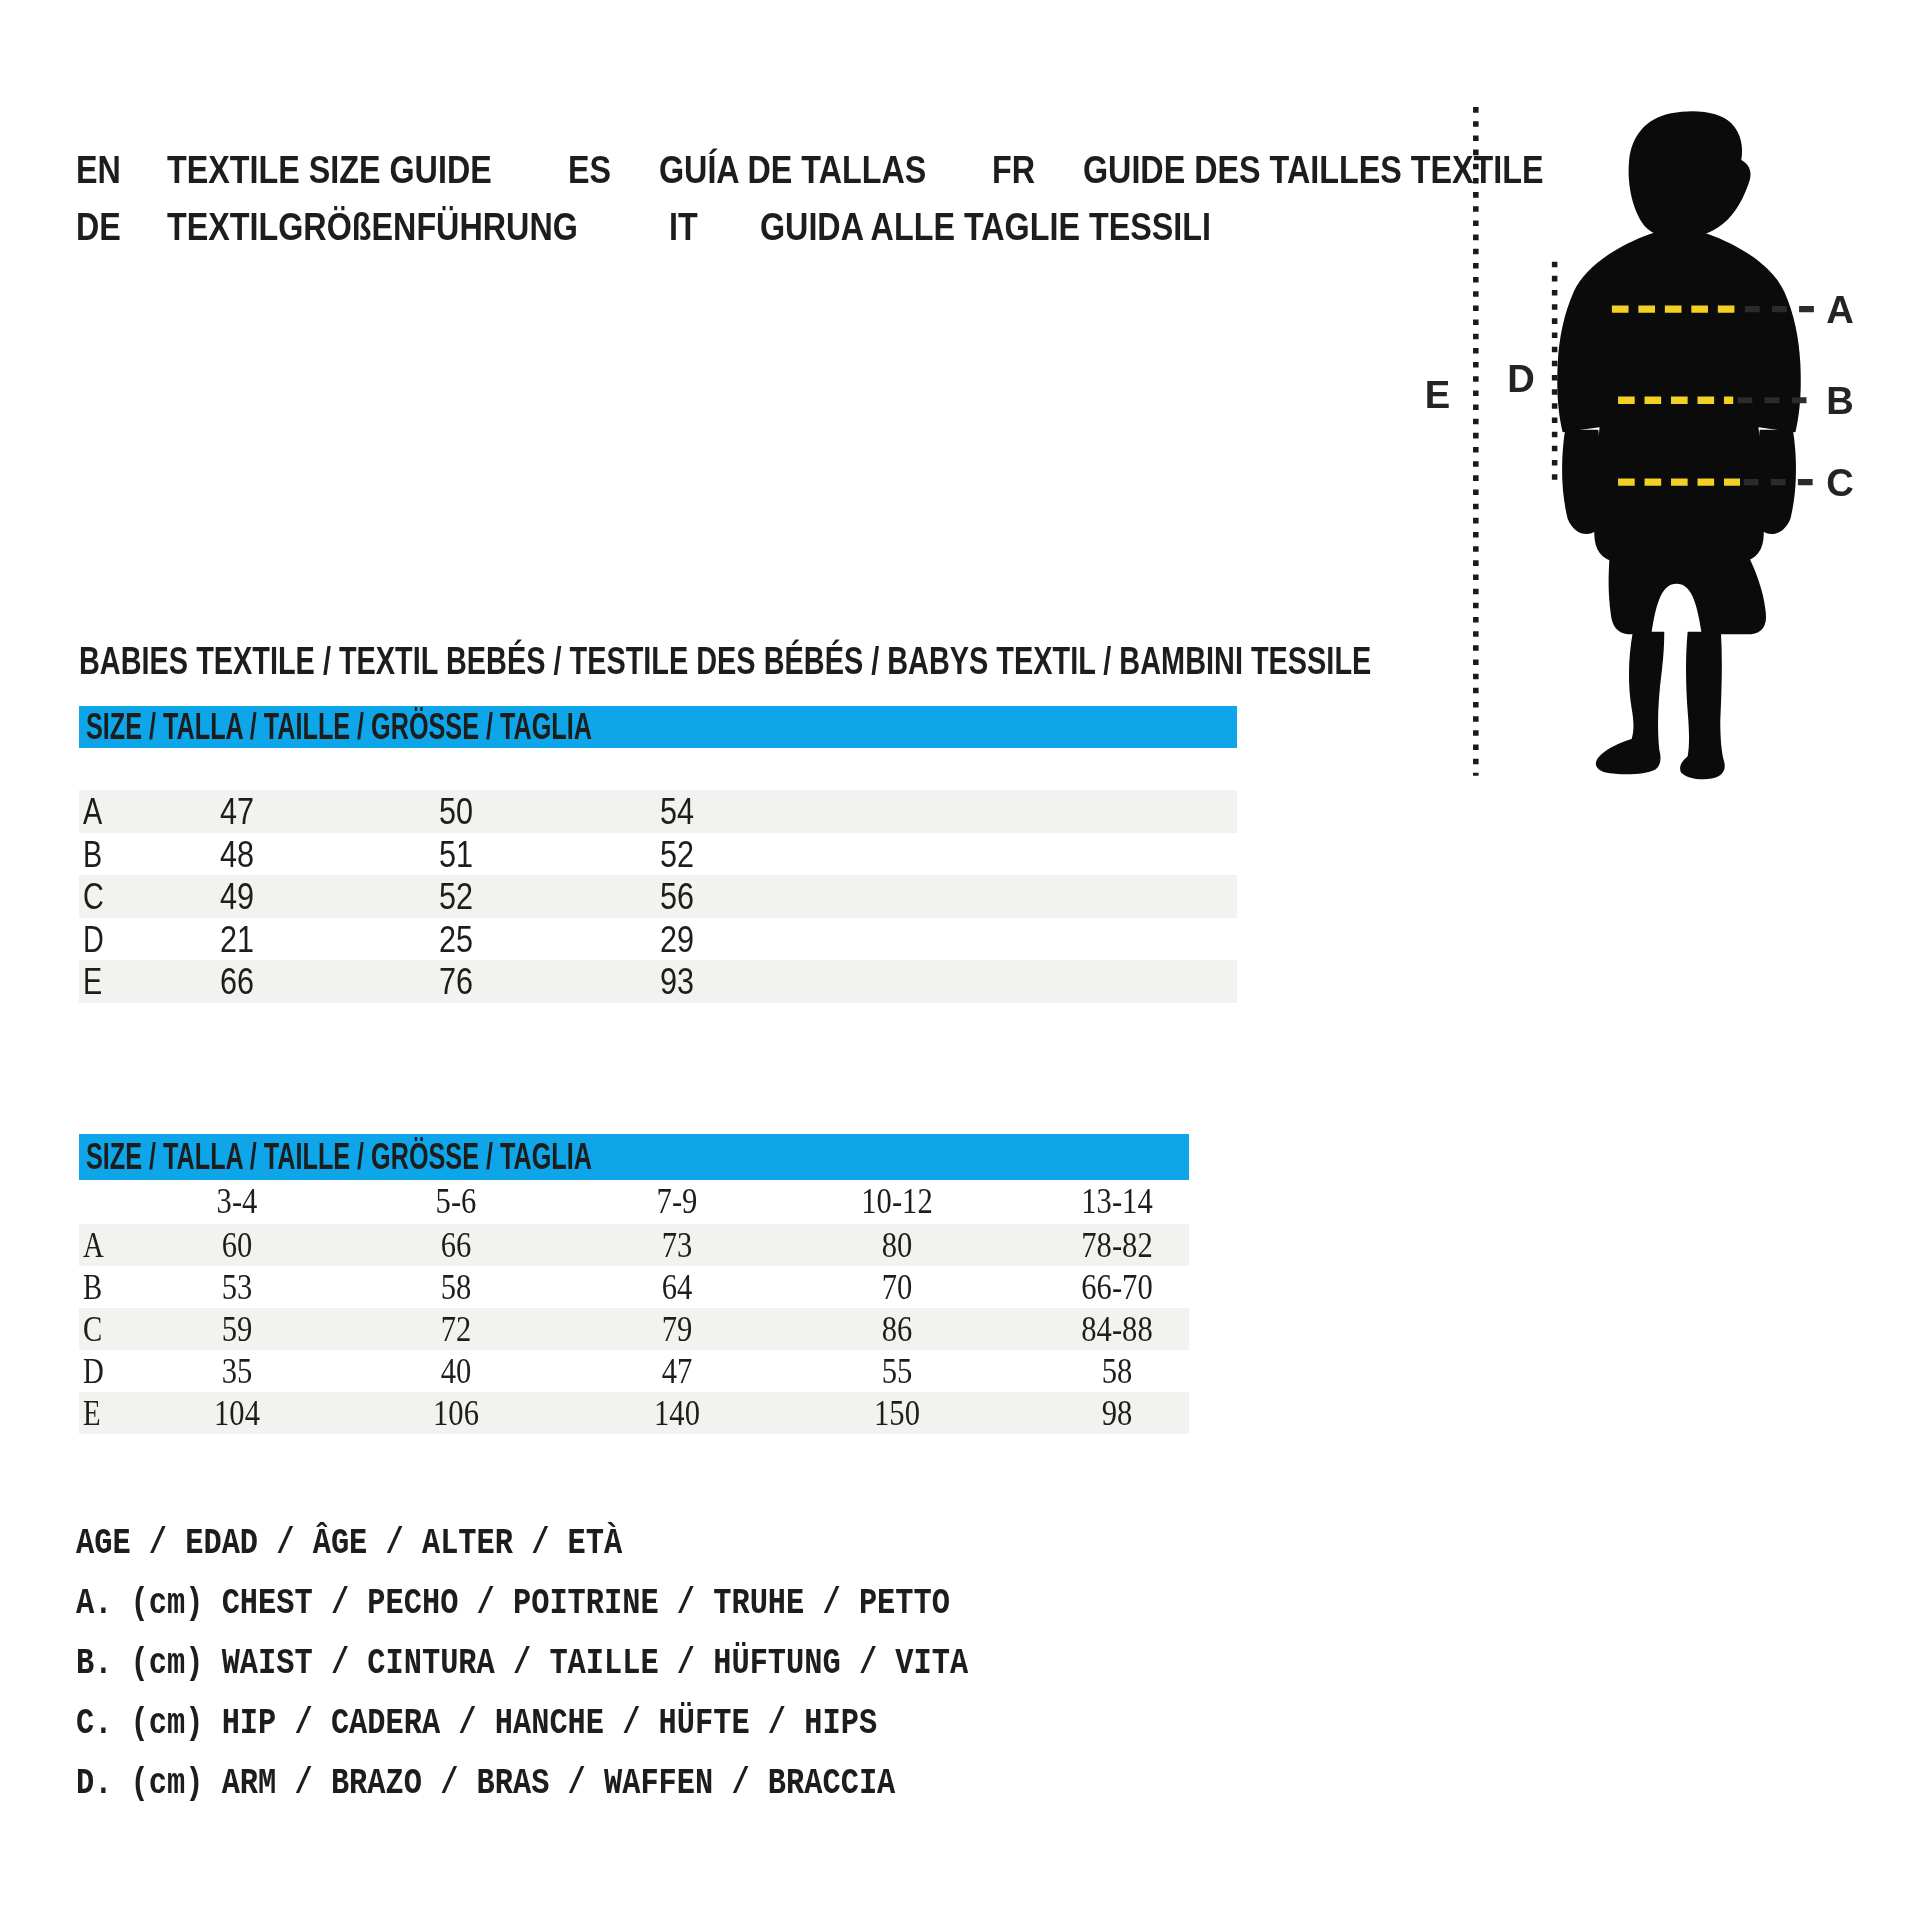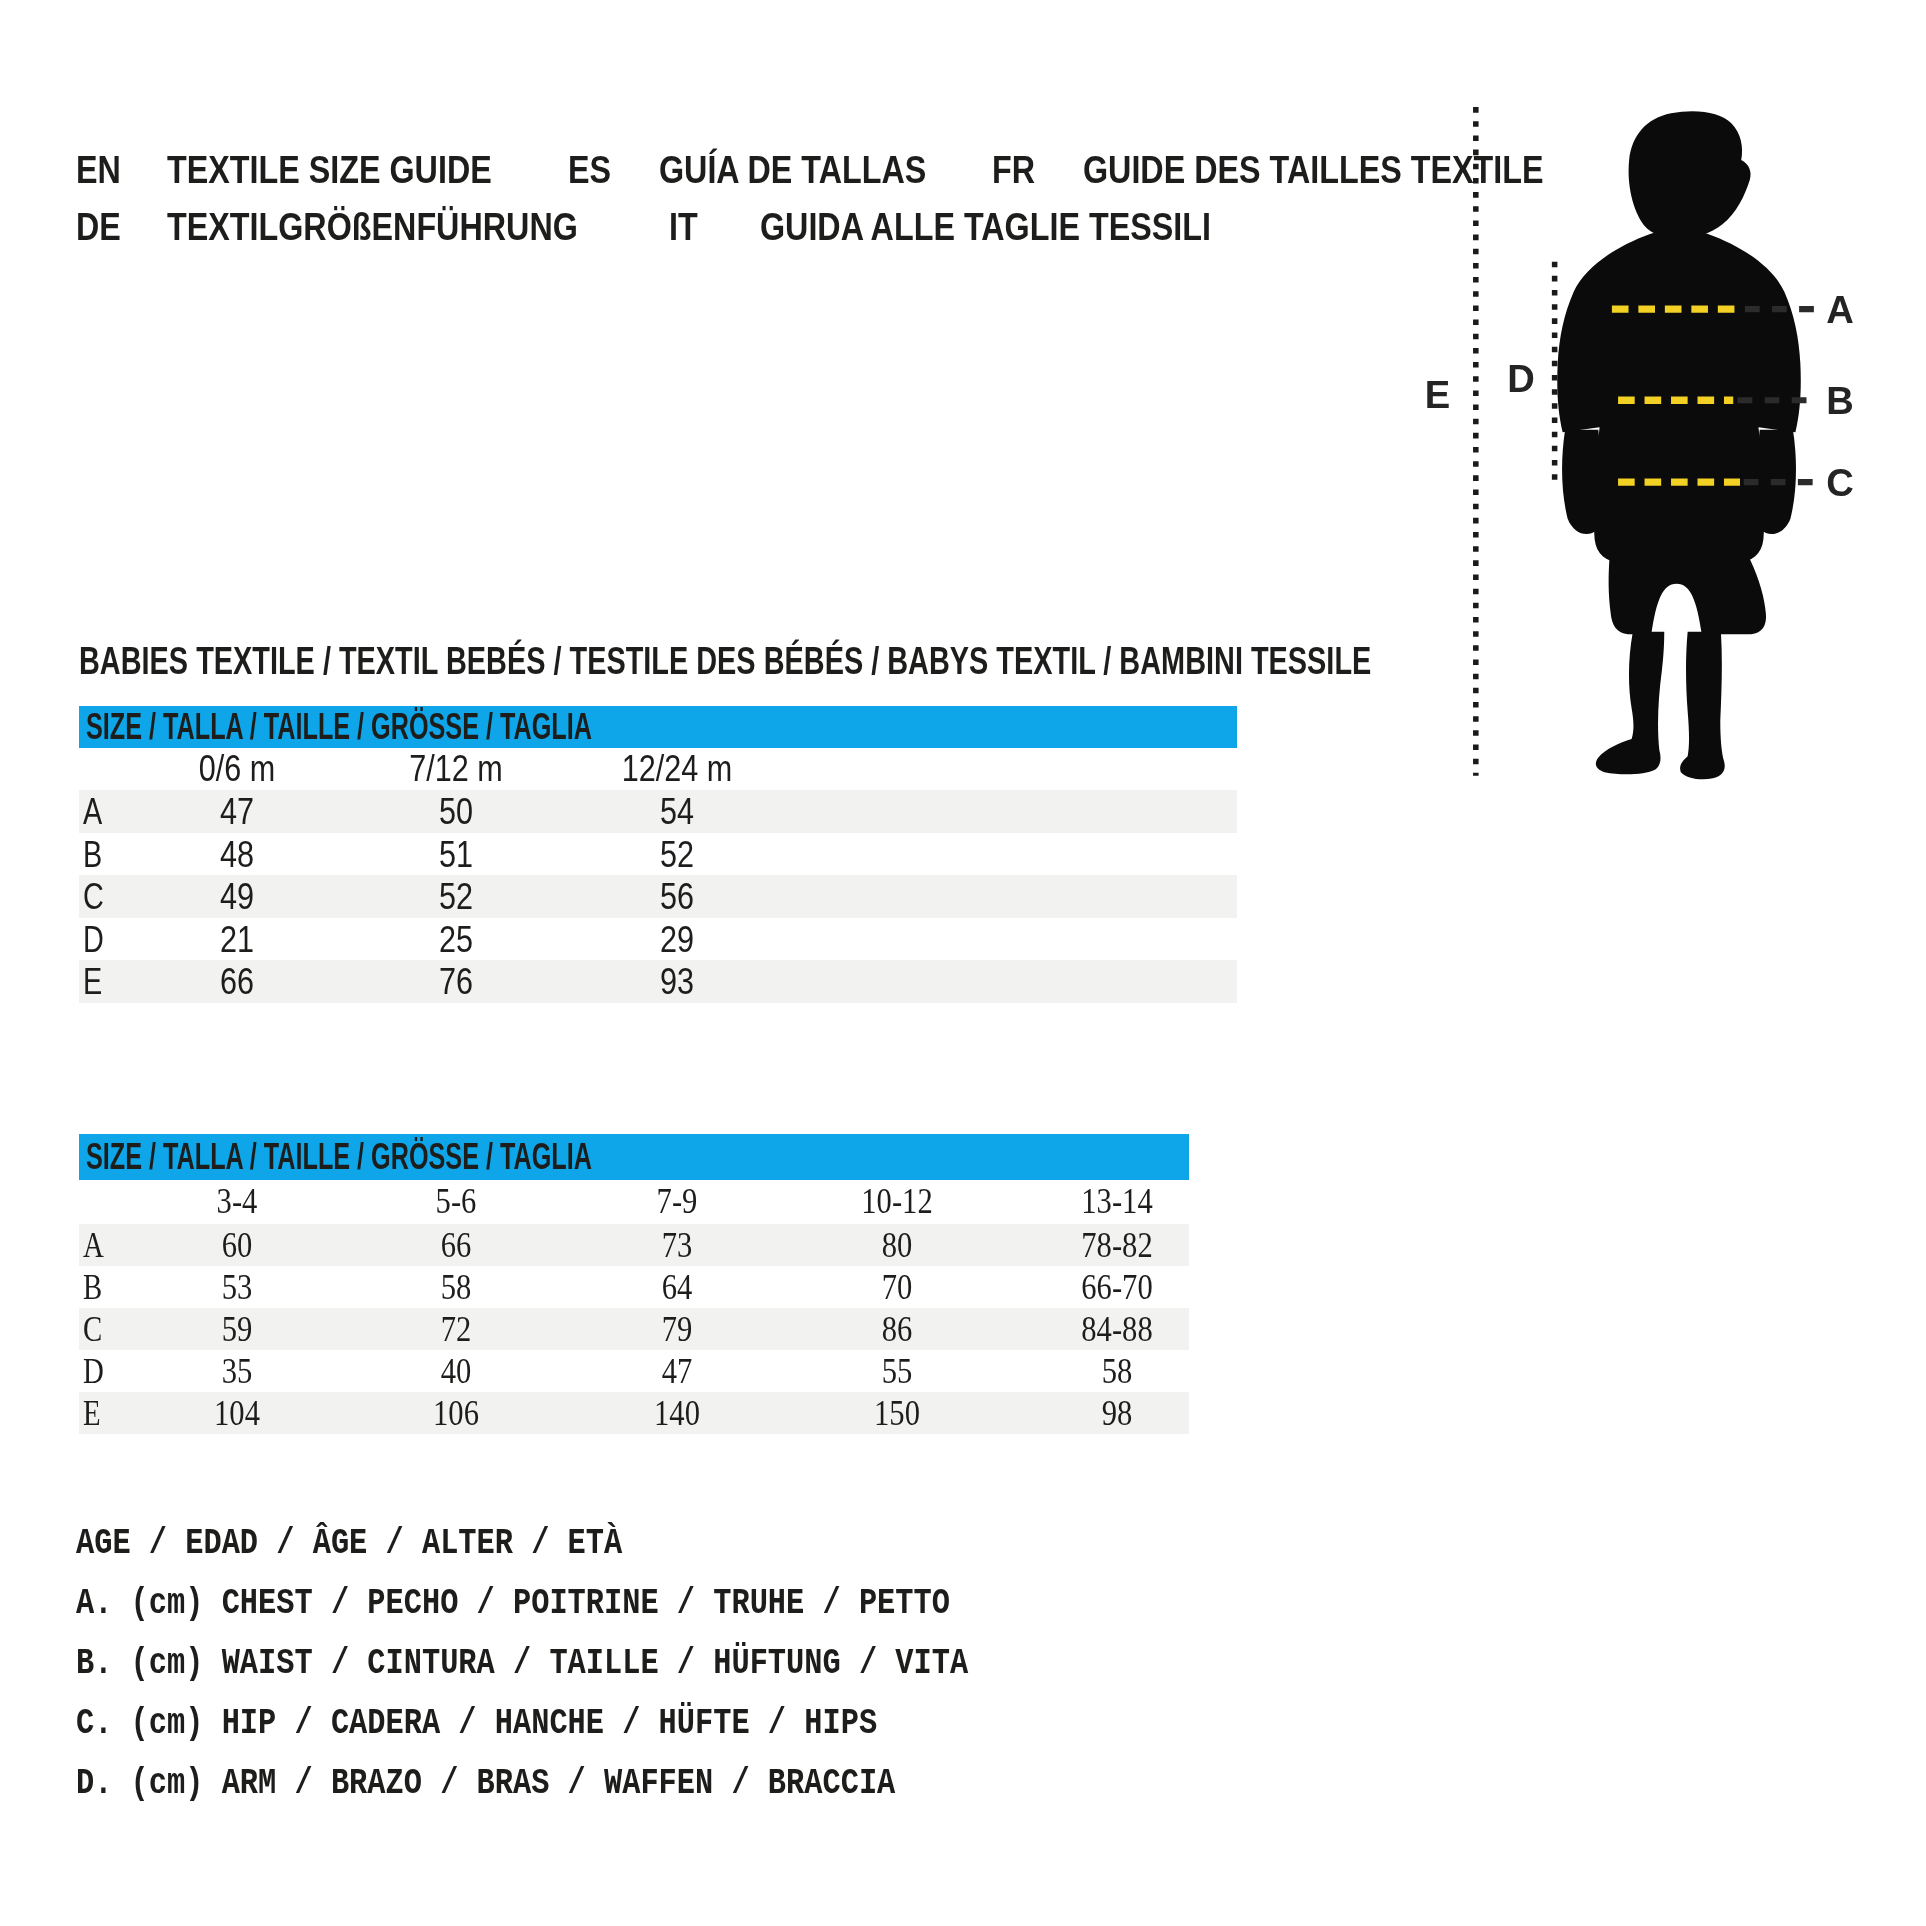--- a/index.html
+++ b/index.html
@@ -105,25 +105,20 @@
   <div class="abs section-title nowrap" style="left:79px;top:640px;">
     <span class="condL sc">BABIES TEXTILE / TEXTIL BEBÉS / TESTILE DES BÉBÉS / BABYS TEXTIL / BAMBINI TESSILE</span>
   </div>
 
   <div class="abs size-bar" style="left:79px;top:706px;width:1158px;height:42px;line-height:42px;">
     <span class="bar-label">SIZE / TALLA / TAILLE / GRÖSSE / TAGLIA</span>
   </div>
 
   <div class="abs" style="left:79px;top:747px;width:1158px;height:298px;">
 
-    <div class="t-row" style="top:0;height:43px;line-height:43px;">
-      <span class="cell colhead" style="left:158px;">0/6 m</span>
-      <span class="cell colhead" style="left:377px;">7/12 m</span>
-      <span class="cell colhead" style="left:598px;">12/24 m</span>
-    </div>
 
     <div class="t-row striped" style="top:43px;height:43px;line-height:43px;">
       <span class="row-label">A</span>
       <span class="cell" style="left:158px;">47</span>
       <span class="cell" style="left:377px;">50</span>
       <span class="cell" style="left:598px;">54</span>
     </div>
 
     <div class="t-row" style="top:86px;height:43px;line-height:43px;">
       <span class="row-label">B</span>

